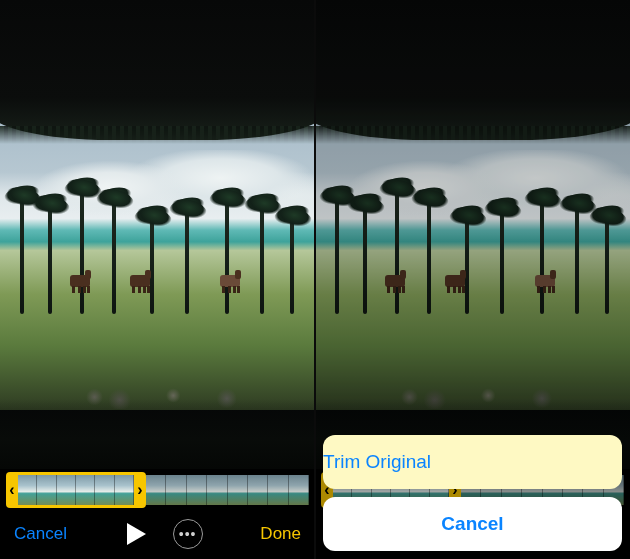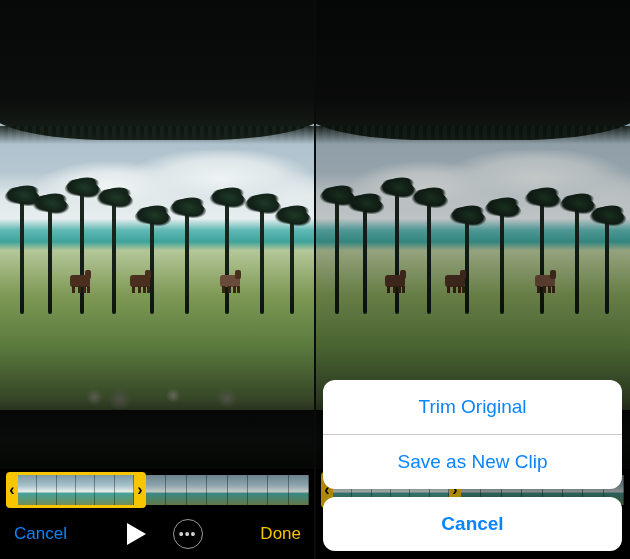--- a/index.html
+++ b/index.html
@@ -175,22 +175,22 @@
     position:absolute;inset:0;background:rgba(0,0,0,.18);
   }
 
   
   .sheet {
     position:absolute;left:8px;right:8px;bottom:8px;
     display:flex;flex-direction:column;gap:8px;
     font-size:19px;
   }
   .sheet-group{
-    background:#ffffff;border-radius:12px;overflow:hidden;
-    display:flex;flex-direction:column;
+    background:#fef9c3;border-radius:12px;overflow:hidden;
+    display:flex;flex-direction:row;
   }
   .sheet-btn{
     height:54px;display:flex;align-items:center;justify-content:center;
     color:#0a84ff;
   }
   .sheet-sep{height:1px;background:#c9c9cc;}
   .sheet-cancel{
     background:#fff;border-radius:12px;height:54px;
     display:flex;align-items:center;justify-content:center;
     color:#0a84ff;font-weight:600;
@@ -313,20 +313,19 @@
           <div class="thumb-out"></div>
       </div>
     </div>
 
     <div class="dim"></div>
 
     <div class="sheet">
       <div class="sheet-group">
         <div class="sheet-btn">Trim Original</div>
         <div class="sheet-sep"></div>
-        <div class="sheet-btn">Save as New Clip</div>
       </div>
       <div class="sheet-cancel">Cancel</div>
     </div>
   </div>
 
 </div>
 <div class="divider"></div>
 
 </body></html>

